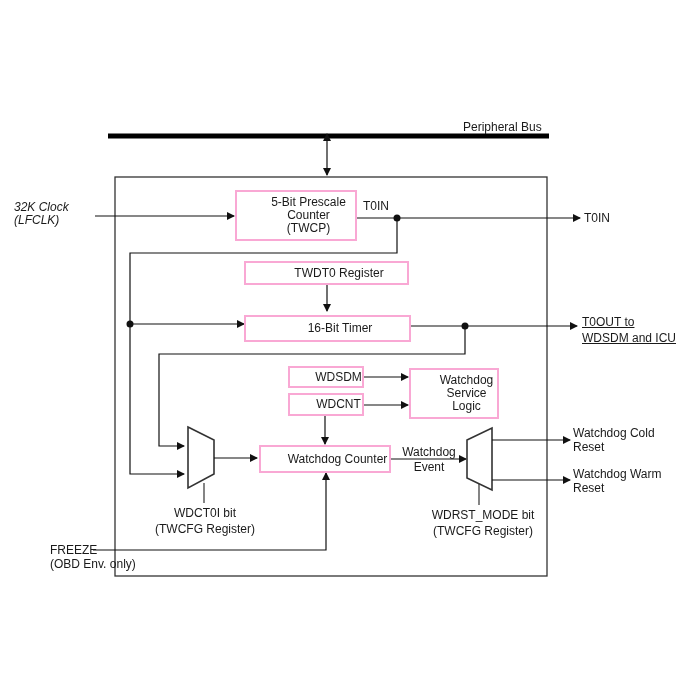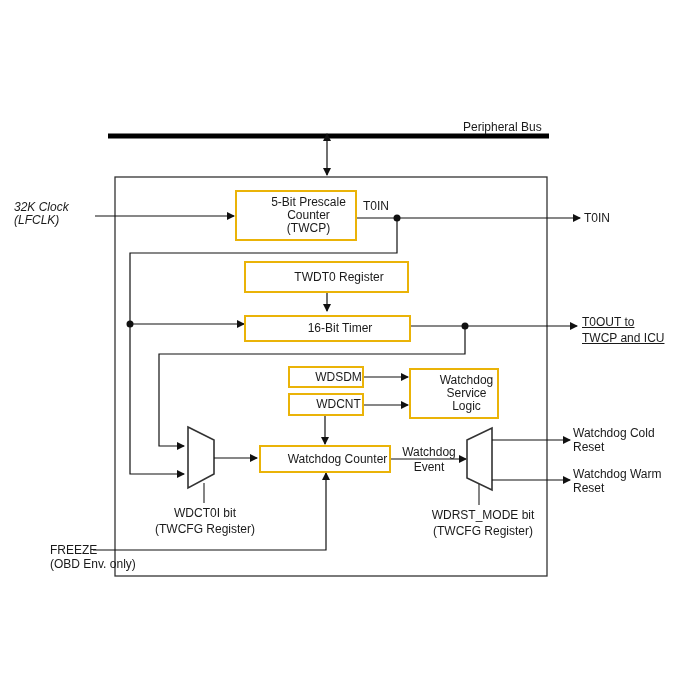--- a/index.html
+++ b/index.html
@@ -1,20 +1,20 @@
 <!DOCTYPE html>
 <html><head>
   <meta charset="utf-8">
   <style>
     html, body { margin: 0; padding: 0; background: #ffffff; }
     body { width: 700px; height: 700px; position: relative; overflow: hidden; font-family: "Liberation Sans", sans-serif; }
     svg { position: absolute; left: 0; top: 0; }
     .lbl { position: absolute; font-size: 12px; color: #1a1a1a; line-height: 13px; white-space: nowrap; }
     .center { text-align: center; }
-    .box { position: absolute; border: 2px solid #eab308; background: #fff; box-sizing: border-box; display: flex; align-items: center; justify-content: center; text-align: center; font-size: 12px; color: #1a1a1a; line-height: 13px; padding-left: 25px; }
+    .box { position: absolute; border: 2px solid #f9a8d4; background: #fff; box-sizing: border-box; display: flex; align-items: center; justify-content: center; text-align: center; font-size: 12px; color: #1a1a1a; line-height: 13px; padding-left: 25px; }
   </style>
 </head>
 <body>
 
 <svg width="700" height="700" viewBox="0 0 700 700">
   <defs>
     <marker id="ah" markerWidth="8" markerHeight="8" refX="7" refY="4" orient="auto" markerUnits="userSpaceOnUse">
       <path d="M0,0 L8,4 L0,8 z" fill="#111"></path>
     </marker>
     <marker id="ahs" markerWidth="8" markerHeight="8" refX="1" refY="4" orient="auto-start-reverse" markerUnits="userSpaceOnUse">
@@ -70,27 +70,27 @@
 
 <div class="box" style="left:235px;top:190px;width:122px;height:51px;flex-direction:column;">
   <div>5-Bit Prescale</div>
   <div>Counter</div>
   <div>(TWCP)</div>
 </div>
 
 <div class="lbl" style="left:363px;top:200px;">T0IN</div>
 <div class="lbl" style="left:584px;top:212px;">T0IN</div>
 
-<div class="box" style="left:244px;top:261px;width:165px;height:32px;">TWDT0 Register</div>
+<div class="box" style="left:244px;top:261px;width:165px;height:24px;">TWDT0 Register</div>
 
 <div class="box" style="left:244px;top:315px;width:167px;height:27px;">16-Bit Timer</div>
 
 <div class="lbl" style="left:582px;top:314px;line-height:16px;text-decoration:underline;">
   <div>T0OUT to</div>
-  <div>TWCP and ICU</div>
+  <div>WDSDM and ICU</div>
 </div>
 
 <div class="box" style="left:288px;top:366px;width:76px;height:22px;">WDSDM</div>
 <div class="box" style="left:288px;top:393px;width:76px;height:23px;">WDCNT</div>
 
 <div class="box" style="left:409px;top:368px;width:90px;height:51px;flex-direction:column;">
   <div>Watchdog</div>
   <div>Service</div>
   <div>Logic</div>
 </div>

